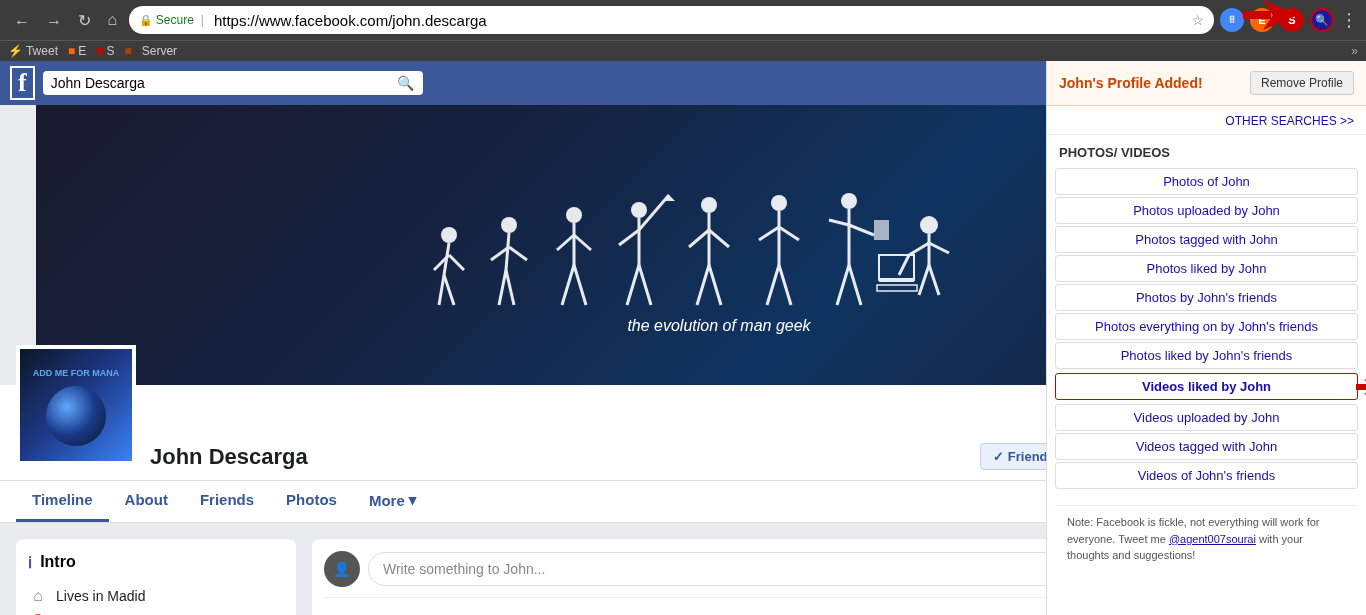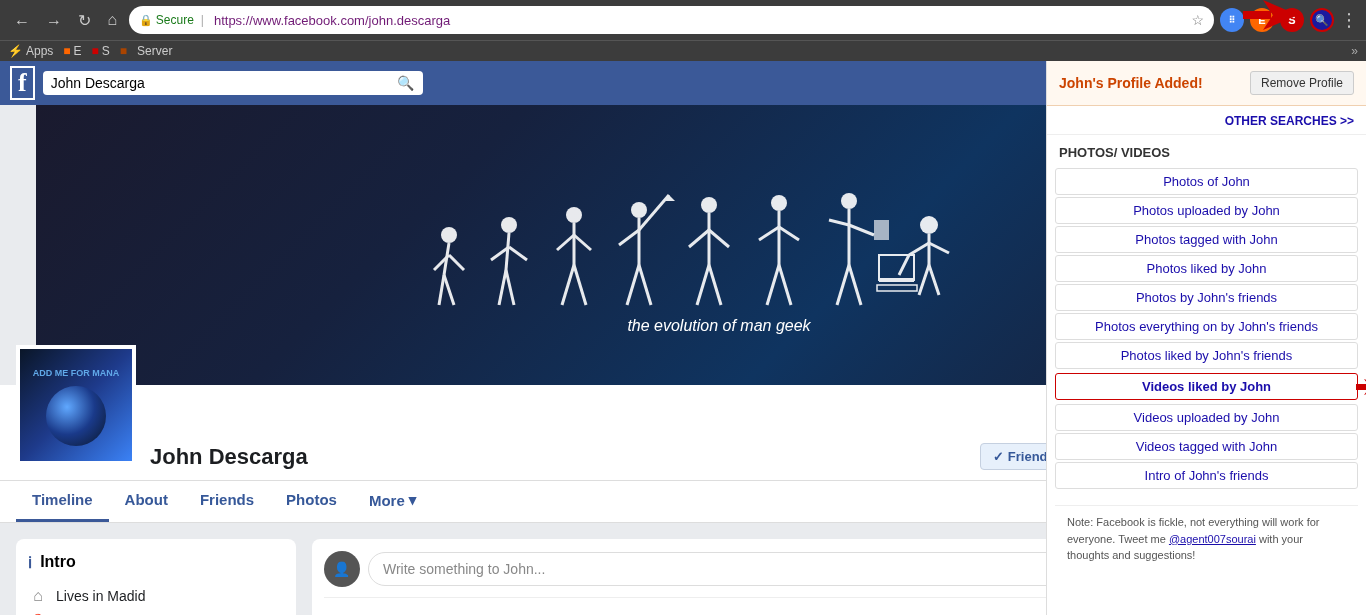--- a/index.html
+++ b/index.html
@@ -6,21 +6,21 @@
     body { font-family: Arial, sans-serif; font-size: 14px; background: #e9ebee; width: 1366px; height: 615px; overflow: hidden; }
 
     
     .browser-chrome { background: #3c3c3c; width: 100%; }
     .browser-toolbar { display: flex; align-items: center; padding: 6px 8px; gap: 6px; background: #3c3c3c; }
     .nav-buttons { display: flex; gap: 4px; align-items: center; }
     .nav-btn { background: none; border: none; color: #ccc; font-size: 16px; cursor: pointer; padding: 2px 6px; }
     .address-bar { flex: 1; display: flex; align-items: center; background: white; border-radius: 20px; padding: 3px 10px; gap: 6px; height: 28px; }
     .secure-badge { color: #1a7a1a; font-size: 12px; display: flex; align-items: center; gap: 3px; }
     .secure-badge .lock { font-size: 11px; }
-    .url-text { font-size: 13px; color: #701a75; flex: 1; }
+    .url-text { font-size: 15px; color: #000000; flex: 1; }
     .star-btn { color: #777; font-size: 14px; }
     .toolbar-right { display: flex; align-items: center; gap: 6px; }
     .ext-btn { width: 24px; height: 24px; border-radius: 50%; background: #555; display: flex; align-items: center; justify-content: center; color: white; font-size: 11px; cursor: pointer; font-weight: bold; position: relative; }
     .ext-btn.red-arrow-target { background: #5a5a5a; border: 2px solid #cc0000; }
     .menu-dots { color: #ccc; font-size: 18px; cursor: pointer; }
     .bookmarks-bar { background: #3c3c3c; padding: 3px 8px; display: flex; align-items: center; gap: 10px; border-top: 1px solid #555; }
     .bookmark-item { color: #ccc; font-size: 12px; cursor: pointer; display: flex; align-items: center; gap: 3px; }
 
     
     .fb-container { display: flex; width: 100%; height: calc(615px - 58px); position: relative; }
@@ -81,21 +81,21 @@
     .photo-action .action-icon { color: #44bd62; }
     .feeling-action .action-icon { color: #f5c518; }
     .more-action { color: #888; font-size: 20px; cursor: pointer; padding: 6px; }
 
     
     .sidebar-panel { position: absolute; right: 0; top: 0; width: 320px; height: 100%; background: white; border-left: 1px solid #ddd; display: flex; flex-direction: column; z-index: 10; }
     .panel-header { background: #fff8f0; padding: 10px 12px; display: flex; align-items: center; justify-content: space-between; border-bottom: 1px solid #f0d0b0; }
     .panel-added-text { color: #cc4400; font-weight: bold; font-size: 14px; }
     .remove-profile-btn { background: #f0f0f0; border: 1px solid #ccc; color: #333; padding: 4px 10px; border-radius: 3px; font-size: 12px; cursor: pointer; }
     .other-searches { text-align: right; padding: 6px 12px; border-bottom: 1px solid #eee; }
-    .other-searches a { color: #1a0dab; font-size: 12px; font-weight: bold; text-decoration: none; }
+    .other-searches a { color: #1a0dab; font-size: 12px; font-weight: normal; text-decoration: none; }
     .panel-section-title { font-size: 13px; font-weight: bold; color: #333; padding: 10px 12px 6px; }
     .panel-scroll { flex: 1; overflow-y: auto; padding: 0 8px; }
     .panel-link { display: block; text-align: center; color: #1a0dab; font-size: 13px; padding: 5px 8px; margin: 2px 0; border: 1px solid #ddd; border-radius: 3px; cursor: pointer; text-decoration: none; background: white; }
     .panel-link.highlighted { border-color: #cc0000; font-weight: bold; position: relative; }
     .panel-note { font-size: 11px; color: #555; padding: 8px 12px; line-height: 1.5; border-top: 1px solid #eee; margin-top: 16px; }
     .panel-note a { color: #1a0dab; }
 
     
     .panel-scroll::-webkit-scrollbar { width: 8px; }
     .panel-scroll::-webkit-scrollbar-track { background: #f1f1f1; }
@@ -133,21 +133,21 @@
       <div class="ext-btn" style="background:#4285f4; font-size:9px; color:white;">⠿</div>
       <div class="ext-btn" style="background:#ff6600;">E</div>
       <div class="ext-btn" style="background:#cc0000;">S</div>
       <div class="ext-btn red-arrow-target" style="background:#1a1a9e; border: 2px solid #cc0000;">🔍</div>
       <span class="menu-dots">⋮</span>
     </div>
   </div>
   <div class="bookmarks-bar">
     <span class="bookmark-item">
       <span>⚡</span>
-      <span>Apps</span>
+      <span>Tweet</span>
     </span>
     <span class="bookmark-item">
       <span style="color:#ff6600; font-weight:bold;">■</span>
       <span>E</span>
     </span>
     <span class="bookmark-item">
       <span style="color:#cc0000; font-weight:bold;">■</span>
       <span>S</span>
     </span>
     <span class="bookmark-item">
@@ -420,21 +420,21 @@
           <rect x="0" y="7" width="12" height="6" fill="#cc0000"></rect>
         </svg>
       </div>
       <a class="panel-link" href="#">
         <span>Videos uploaded by John</span>
       </a>
       <a class="panel-link" href="#">
         <span>Videos tagged with John</span>
       </a>
       <a class="panel-link" href="#">
-        <span>Intro of John's friends</span>
+        <span>Videos of John's friends</span>
       </a>
 
       <div class="panel-note">
         <span>Note: Facebook is fickle, not everything will work for everyone. Tweet me </span>
         <a href="#">@agent007sourai</a>
         <span> with your thoughts and suggestions!</span>
       </div>
     </div>
 
   </div>

